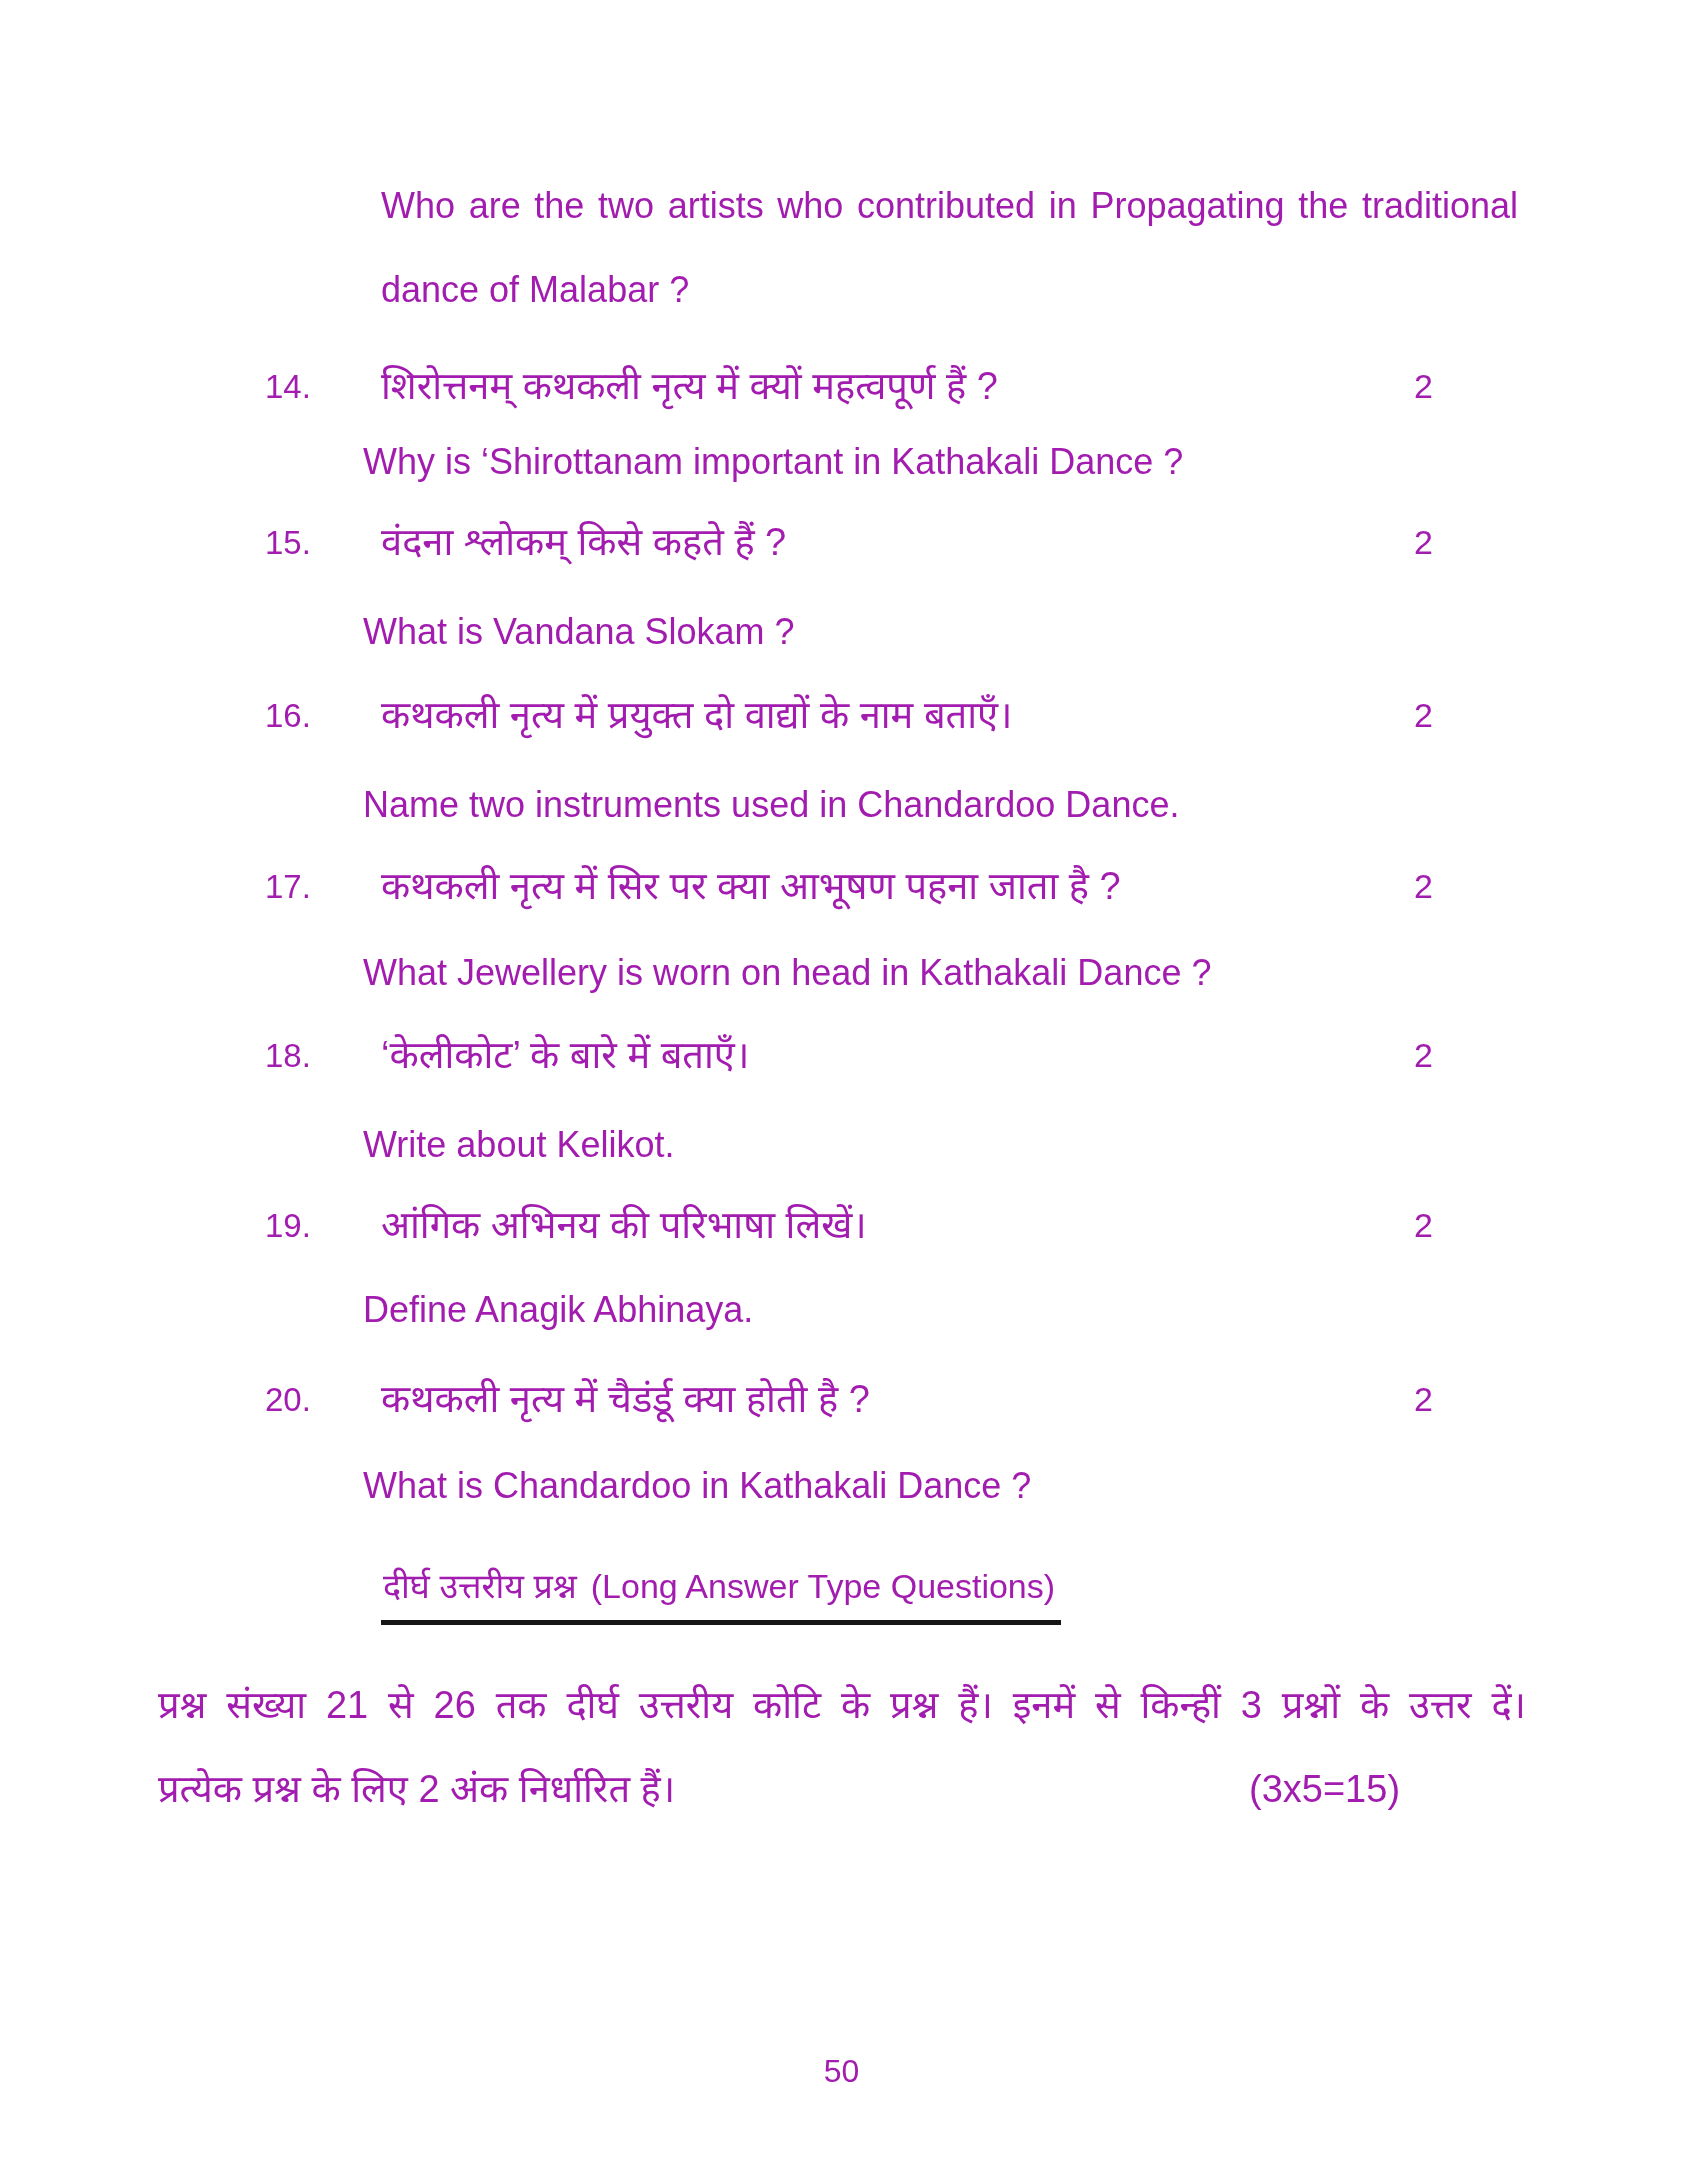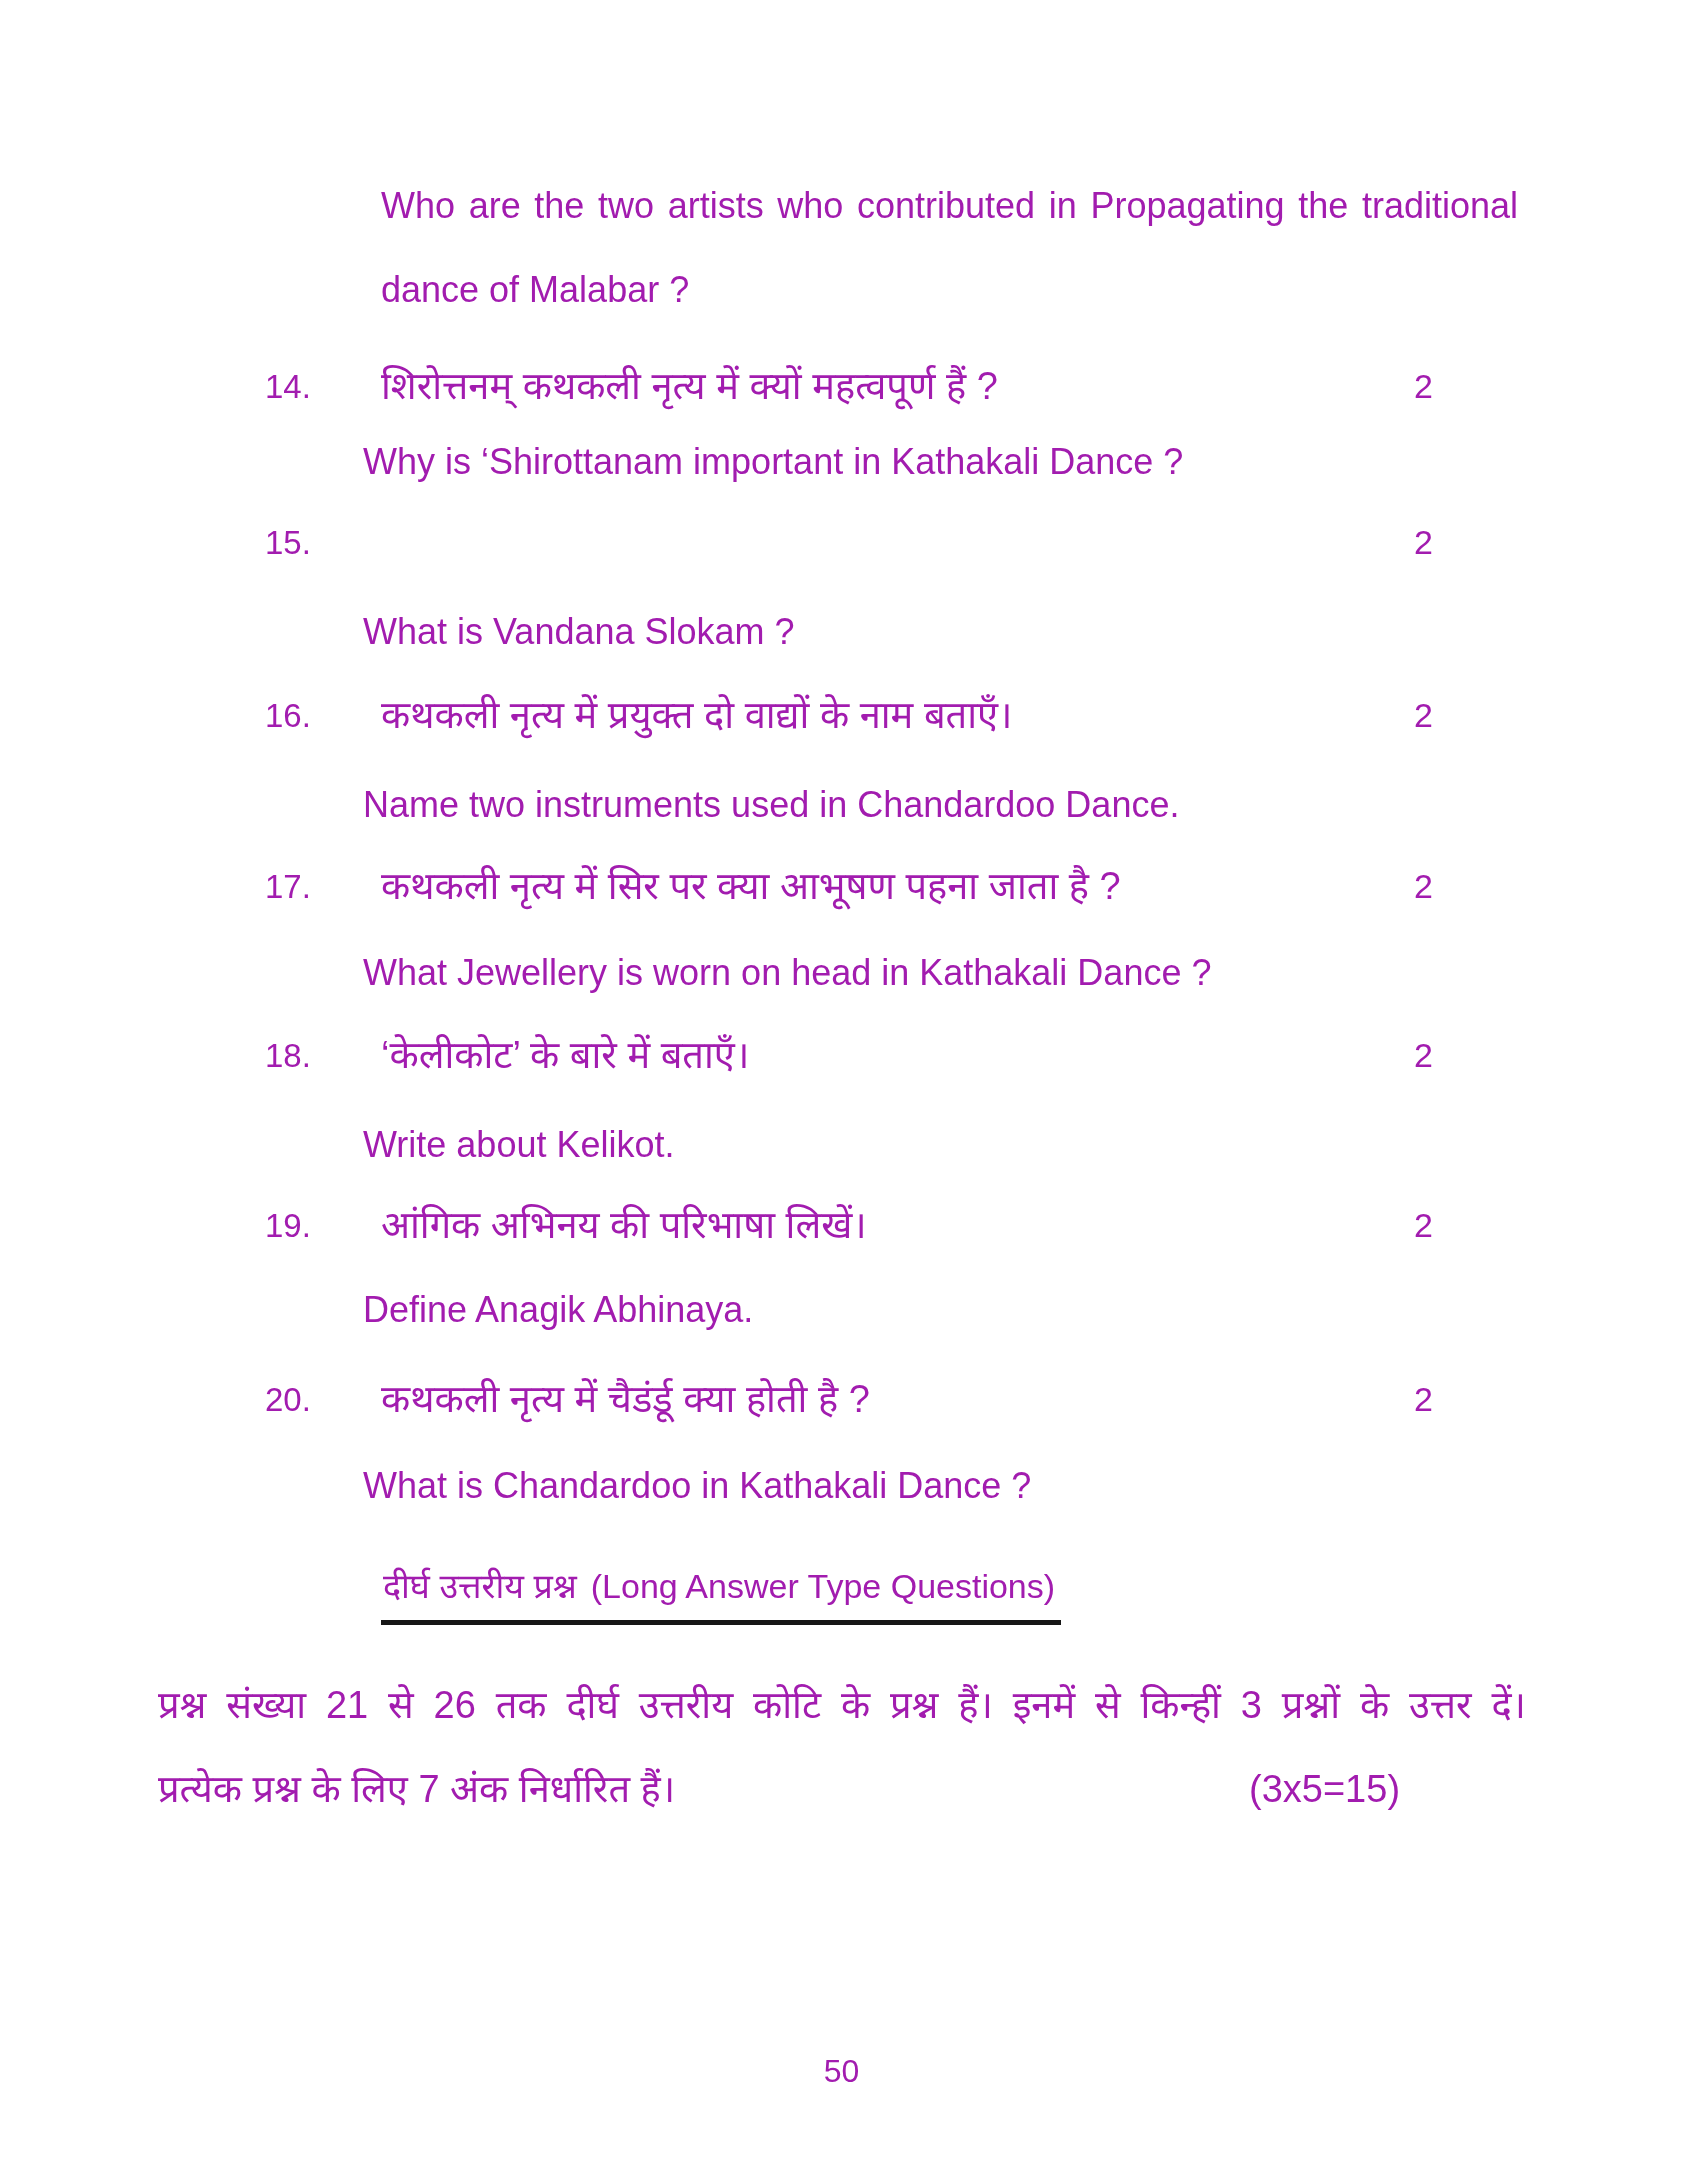--- a/index.html
+++ b/index.html
@@ -91,20 +91,21 @@
     <span class="qnum">14.</span>
     <span class="hindi">शिरोत्तनम् कथकली नृत्य में क्यों महत्वपूर्ण हैं ?</span>
     <span class="qmarks">2</span>
   </div>
   <div class="row" style="top:436px">
     <span class="english">Why is ‘Shirottanam important in Kathakali Dance ?</span>
   </div>
 
   <div class="row" style="top:517px">
     <span class="qnum">15.</span>
+    <span class="hindi">वंदना श्लोकम् किसे कहते हैं ?</span>
     <span class="qmarks">2</span>
   </div>
   <div class="row" style="top:606px">
     <span class="english">What is Vandana Slokam ?</span>
   </div>
 
   <div class="row" style="top:690px">
     <span class="qnum">16.</span>
     <span class="hindi">कथकली नृत्य में प्रयुक्त दो वाद्यों के नाम बताएँ।</span>
     <span class="qmarks">2</span>
@@ -147,19 +148,19 @@
   </div>
   <div class="row" style="top:1460px">
     <span class="english">What is Chandardoo in Kathakali Dance ?</span>
   </div>
 
   <div class="heading-wrap">
     <span class="heading-hindi">दीर्घ उत्तरीय प्रश्न</span><span>(Long Answer Type Questions)</span>
   </div>
 
   <div class="instr justified" style="top:1680px">प्रश्न संख्या 21 से 26 तक दीर्घ उत्तरीय कोटि के प्रश्न हैं। इनमें से किन्हीं 3 प्रश्नों के उत्तर दें।</div>
-  <div class="instr" style="top:1764px">प्रत्येक प्रश्न के लिए 7 अंक निर्धारित हैं।</div>
+  <div class="instr" style="top:1764px">प्रत्येक प्रश्न के लिए 2 अंक निर्धारित हैं।</div>
   <div class="formula">(3x5=15)</div>
 
   <div class="pagenum">50</div>
 
 </div>
 
 
 </body></html>

